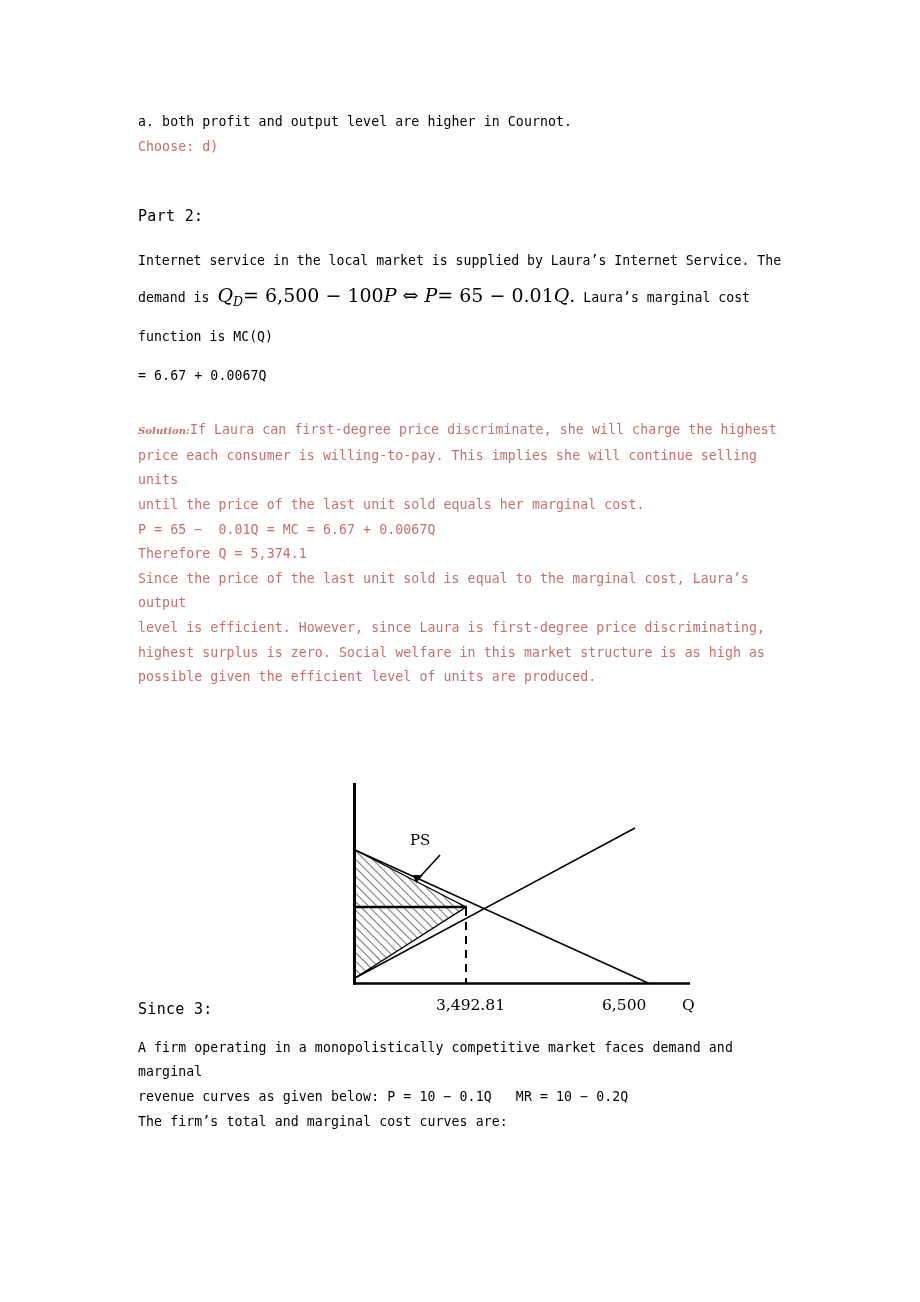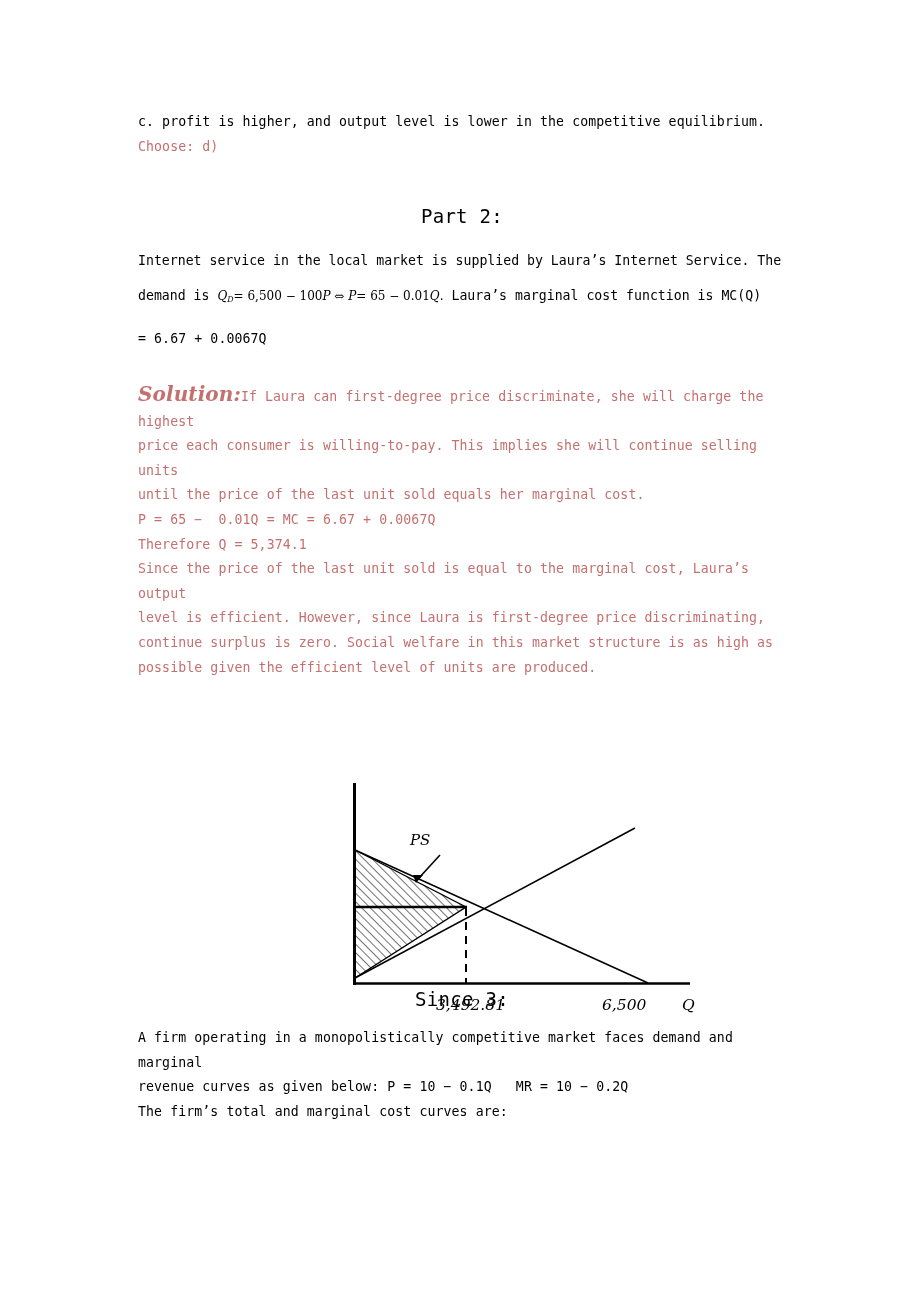--- a/index.html
+++ b/index.html
@@ -36,67 +36,65 @@
     letter-spacing: 0.1px;
     white-space: pre-wrap;
   }
   .mc-list .mono { line-height: 24.6px; }
 
   .red { color: #c4706f; }
 
   
   .part-heading {
     font-family: "DejaVu Sans Mono", monospace;
-    font-size: 19px;
+    font-size: 15px;
     line-height: 26px;
     color: #000;
     letter-spacing: 0.3px;
-    text-align: center;
   }
 
   
   .para-math {
     font-family: "DejaVu Sans Mono", monospace;
     font-size: 13.2px;
     line-height: 35px;
   }
   .mathsp {
     font-family: "DejaVu Serif", serif;
-    font-size: 12px;
+    font-size: 19px;
     font-style: italic;
     letter-spacing: 0px;
     white-space: nowrap;
     margin-top: 20px;
   }
   .mathsp .up { font-style: normal; }
   .mathsp sub {
     font-size: 0.66em;
     font-style: italic;
     vertical-align: -0.28em;
   }
 
   .sol-label {
     font-family: "DejaVu Serif", serif;
     font-weight: bold;
     font-style: italic;
-    font-size: 20px;
+    font-size: 10px;
     color: #c4706f;
   }
 
   
   .blk { margin: 0; padding: 0; }
 
   
   .figure {
     position: absolute;
     left: 330px;
     top: 775px;
     width: 400px;
     height: 245px;
-    font-style: italic;
   }
   .figure svg { display: block; }
   .fig-label {
     font-family: "DejaVu Serif", serif;
     font-size: 15px;
     fill: #000;
   }
   .fig-tick {
     font-family: "DejaVu Serif", serif;
     font-size: 15.5px;
@@ -104,42 +102,42 @@
   }
 </style>
 </head>
 <body>
 
 <div class="page">
 
   <div class="content">
 
     <div class="mc-list">
-      <div class="mono blk">c. profit is higher, and output level is lower in the competitive equilibrium.</div>
+      <div class="mono blk">a. both profit and output level are higher in Cournot.</div>
       <div class="mono blk red">Choose: d)</div>
     </div>
 
     <div class="part-heading" style="margin-top:44px;">Part 2:</div>
 
     <div class="para-math" style="margin-top:14px;">
       <span>Internet service in the local market is supplied by Laura’s Internet Service. The demand is </span><span class="mathsp"><span class="var">Q</span><sub>D</sub><span class="up">= 6,500 − 100</span><span>P</span> <span class="up">⇔</span> <span>P</span><span class="up">= 65 − 0.01</span><span>Q</span><span class="up">.</span></span><span> Laura’s marginal cost function is MC(Q)</span>
     </div>
 
     <div class="mono blk" style="margin-top:10px;">= 6.67 + 0.0067Q</div>
 
 
     <div class="mono blk red" style="margin-top:30px;"><span class="sol-label">Solution:</span><span>If Laura can first-degree price discriminate, she will charge the highest
 price each consumer is willing-to-pay. This implies she will continue selling units
 until the price of the last unit sold equals her marginal cost.</span></div>
 
     <div class="mono blk red">P = 65 −  0.01Q = MC = 6.67 + 0.0067Q</div>
     <div class="mono blk red">Therefore Q = 5,374.1</div>
     <div class="mono blk red">Since the price of the last unit sold is equal to the marginal cost, Laura’s output
 level is efficient. However, since Laura is first-degree price discriminating,
-continue surplus is zero. Social welfare in this market structure is as high as
+highest surplus is zero. Social welfare in this market structure is as high as
 possible given the efficient level of units are produced.</div>
 
     <div class="part-heading" style="margin-top:306px;">Since 3:</div>
 
     <div class="mono blk" style="margin-top:14px;">A firm operating in a monopolistically competitive market faces demand and marginal
 revenue curves as given below: P = 10 − 0.1Q   MR = 10 − 0.2Q
 The firm’s total and marginal cost curves are:</div>
 
   </div>
 

